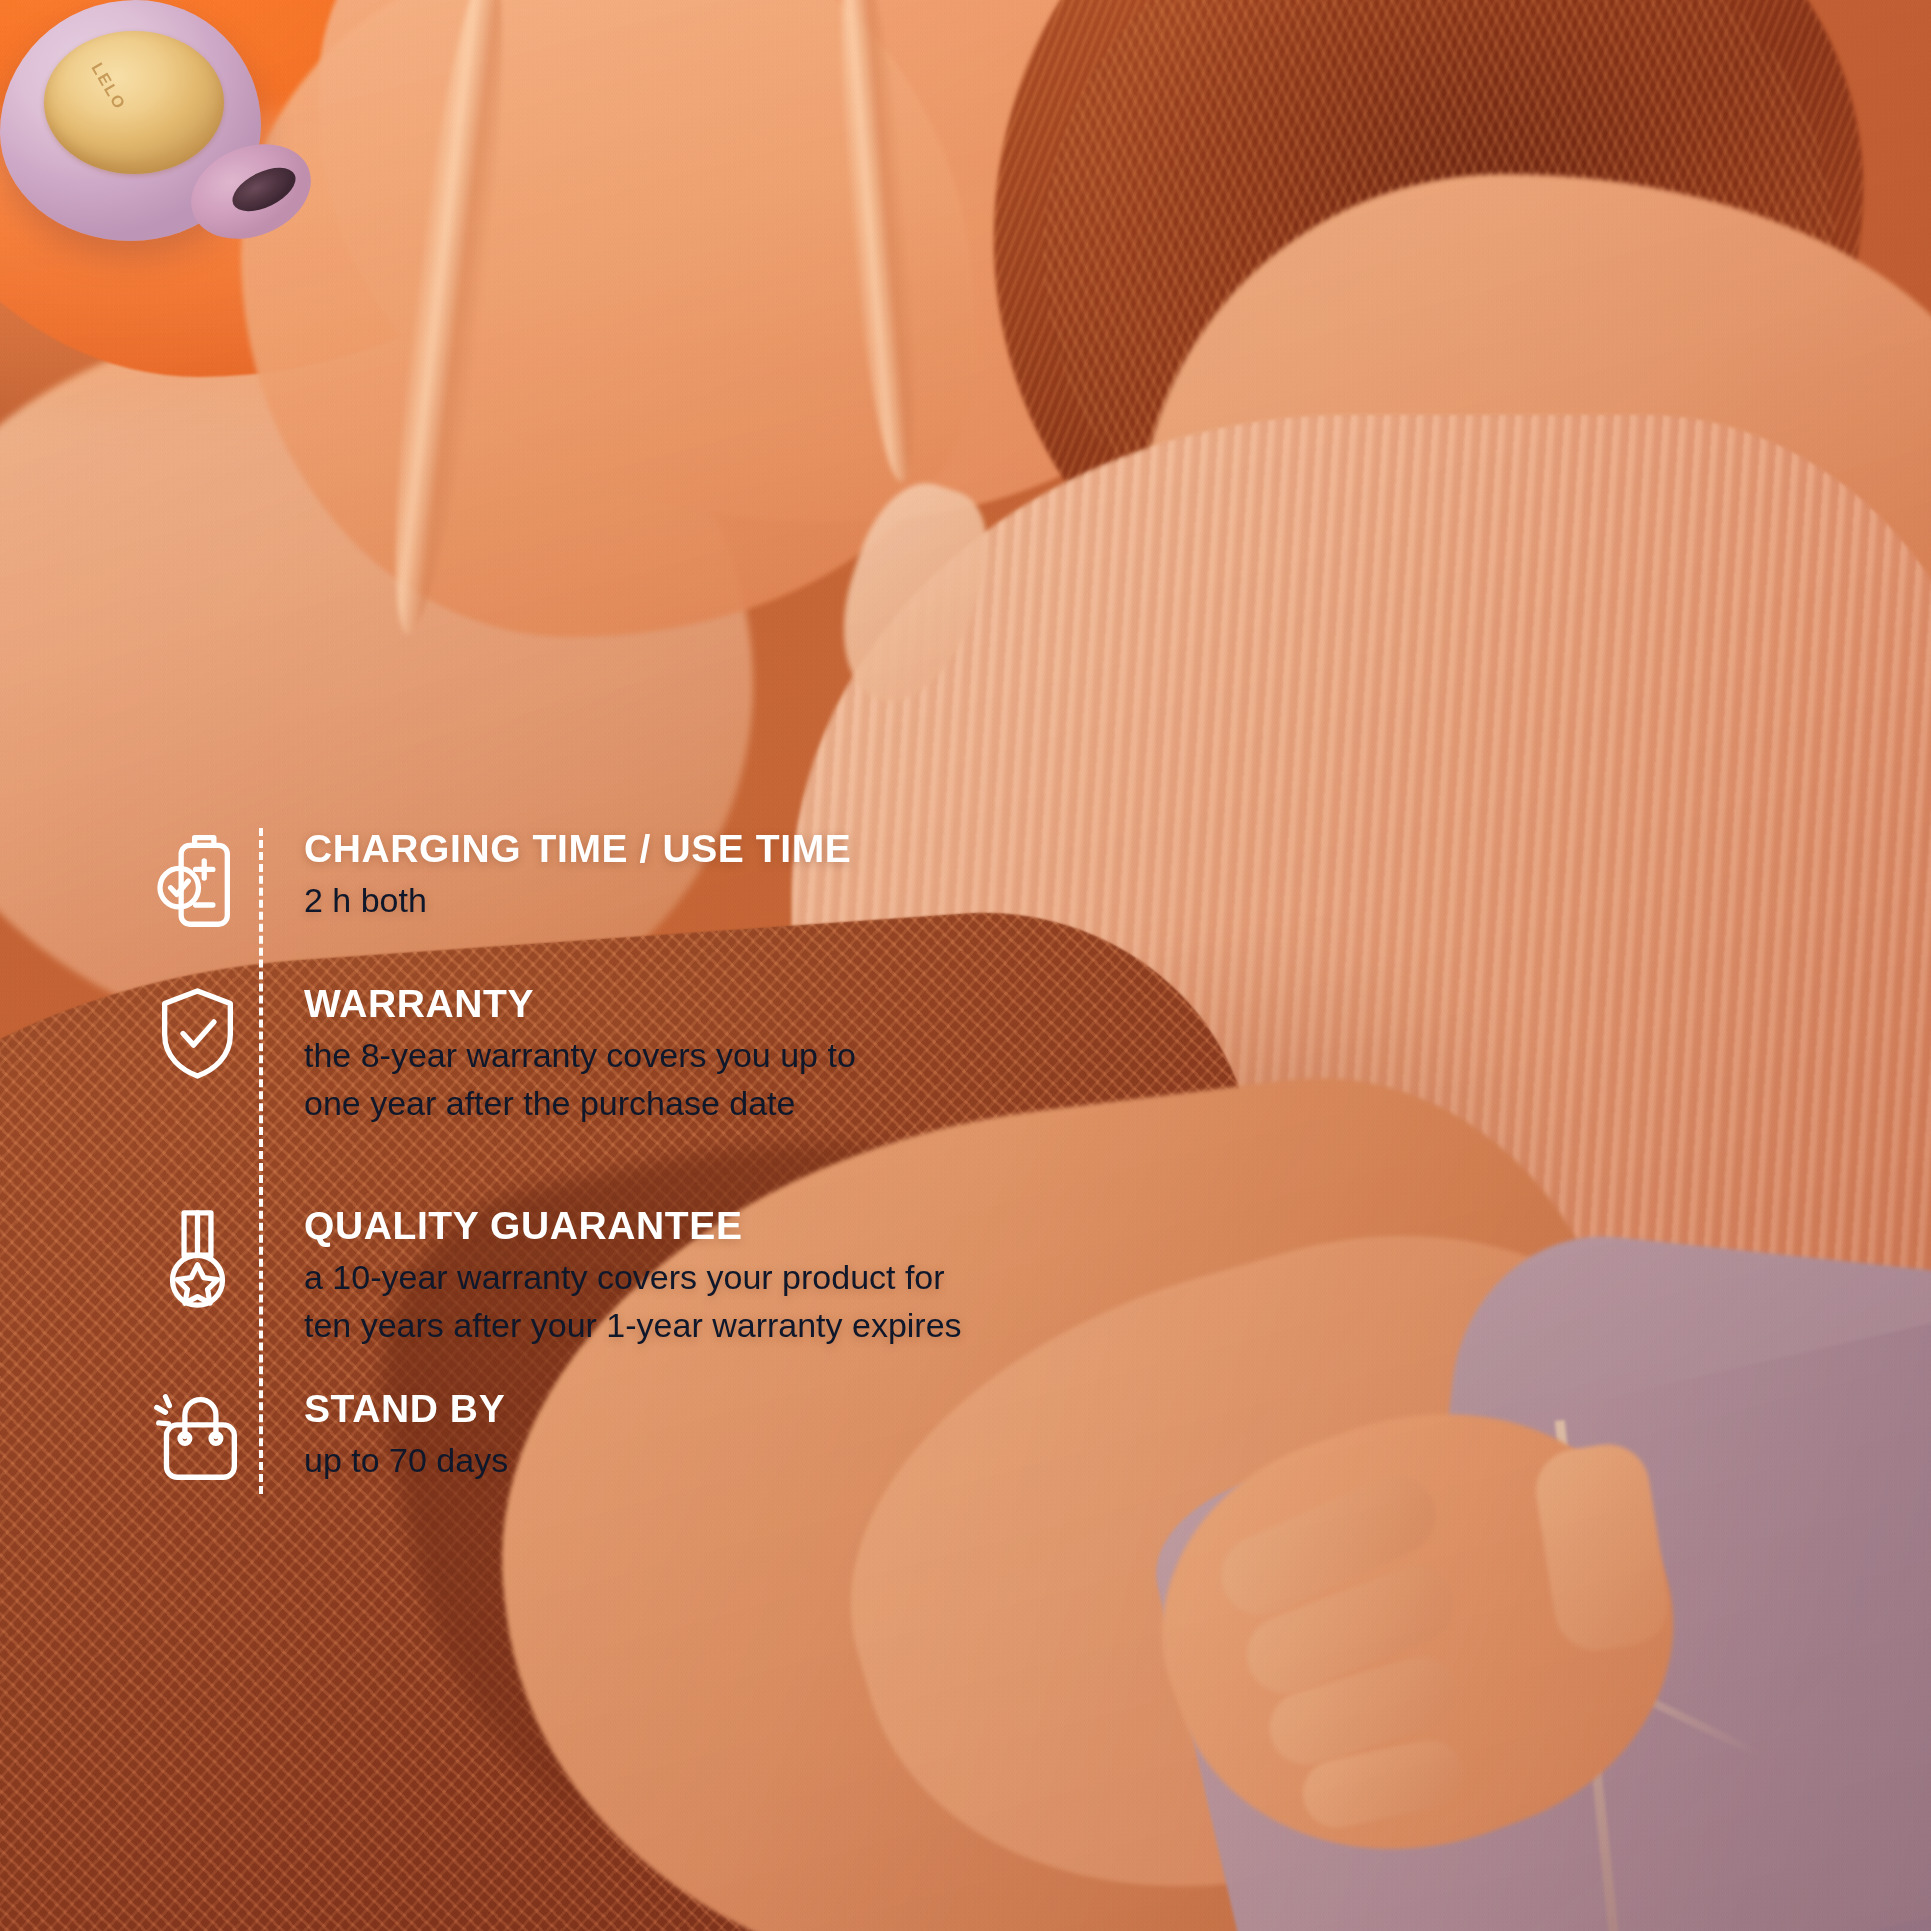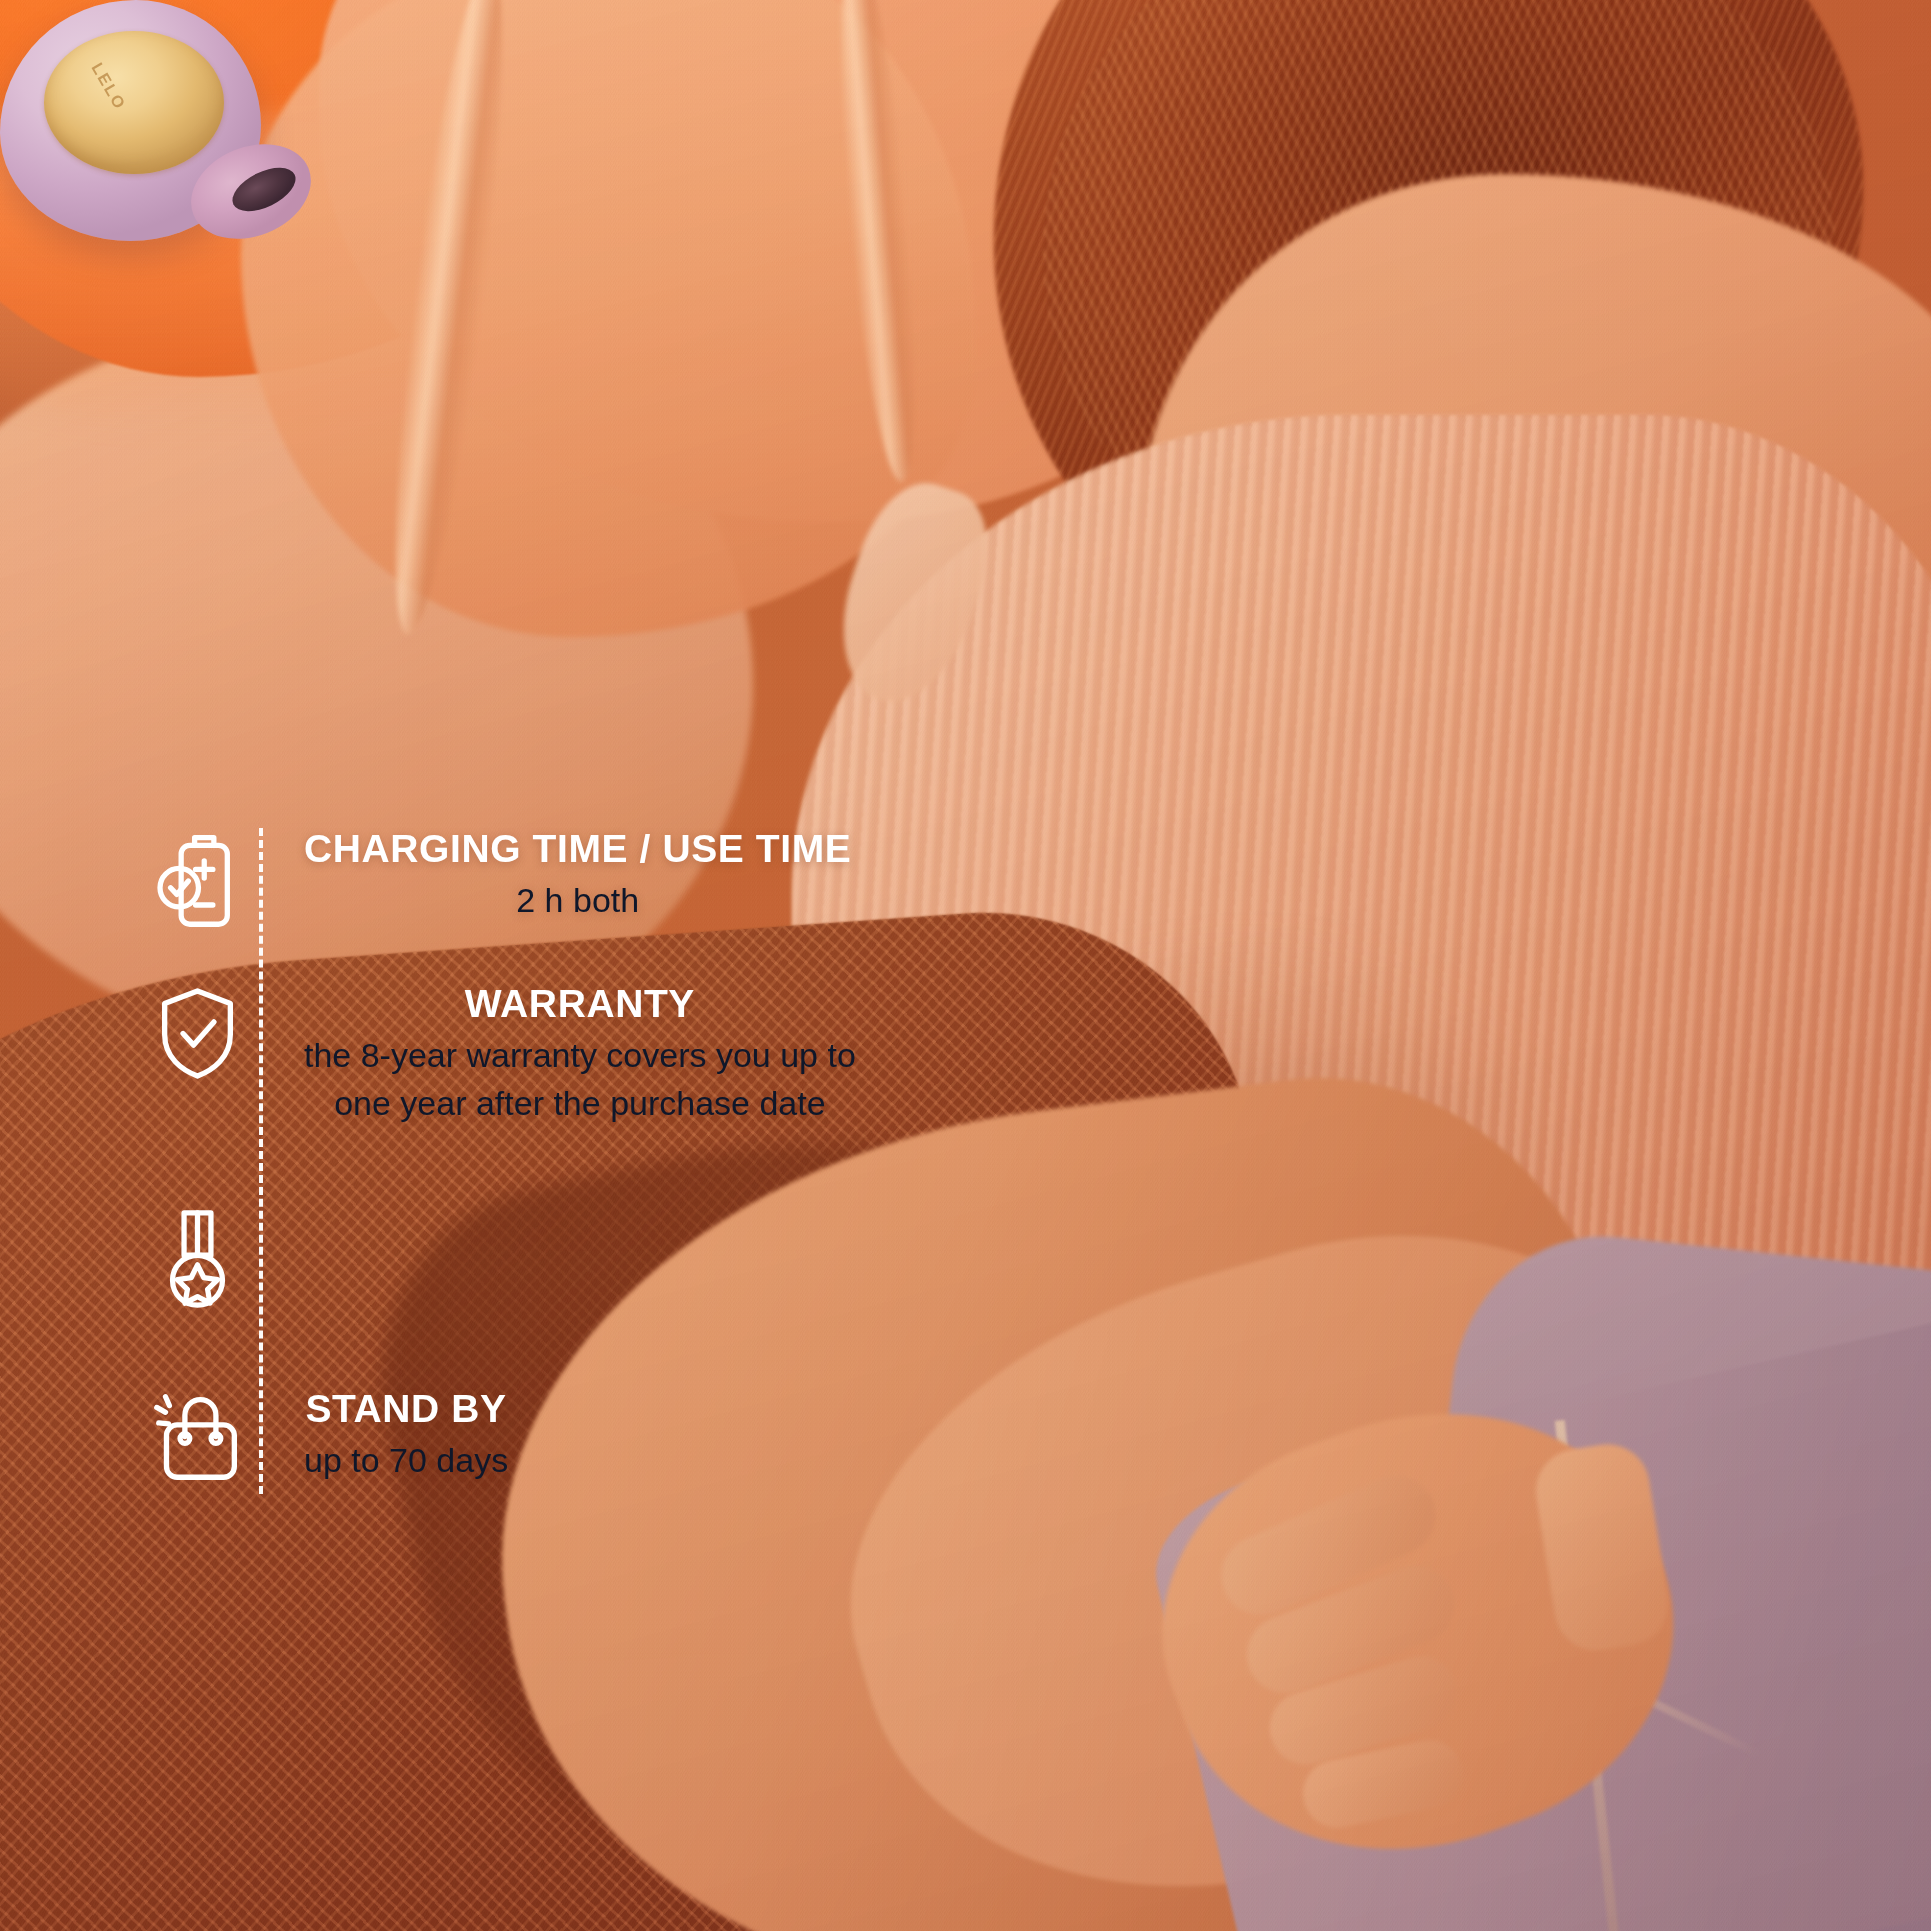--- a/index.html
+++ b/index.html
@@ -171,21 +171,21 @@
     font-size:103px;font-weight:700;color:#fff;letter-spacing:-1.4px;
     line-height:1.05;white-space:nowrap;
     text-shadow:0 1.9px 13.5px rgba(120,56,30,.30);}
 
   #info-list{position:absolute;left:143px;top:828px;width:1159px;}
   #divider{position:absolute;left:259px;top:828px;width:0;height:666px;
     border-left:4.8px dashed #ffffff;opacity:.97;}
 
   .row{position:absolute;left:0;display:flex;align-items:flex-start;}
   .icon-cell{width:108px;flex:0 0 108px;display:flex;justify-content:center;padding-top:1.9px;}
-  .txt-cell{margin-left:53px;text-align:center;}
+  .txt-cell{margin-left:53px;}
   .row-title{font-size:39px;font-weight:700;color:#fff;letter-spacing:0.6px;
     line-height:1.06;white-space:nowrap;text-shadow:0 1.9px 8.7px rgba(120,56,30,.35);}
   .row-sub{font-size:34px;font-weight:400;color:#0f172a;line-height:1.42;margin-top:6.8px;
     white-space:pre-line;text-shadow:0 1.9px 8.7px rgba(120,56,30,.35);}
 
   #row-0{top:0;}
   #row-1{top:155px;}
   #row-2{top:377px;}
   #row-3{top:560px;}
 
@@ -282,20 +282,25 @@
 
       <div class="row" id="row-2">
         <div class="icon-cell">
           <svg class="ico" width="73" height="108" viewBox="0 0 76 112" aria-hidden="true">
             <path d="M24 6 h28 v44 h-28 Z"></path>
             <path d="M38 6 v44"></path>
             <circle cx="38" cy="76" r="26"></circle>
             <path d="M38 60 l6.5 13.2 14.5 2.1 -10.5 10.2 2.5 14.4 -13-6.8 -13 6.8 2.5-14.4 -10.5-10.2 14.5-2.1 Z"></path>
           </svg>
         </div>
+        <div class="txt-cell">
+          <div class="row-title">QUALITY GUARANTEE</div>
+          <div class="row-sub">a 10-year warranty covers your product for
+ten years after your 1-year warranty expires</div>
+        </div>
       </div>
 
       <div class="row" id="row-3">
         <div class="icon-cell">
           <svg class="ico" width="97" height="95" viewBox="0 0 100 98" aria-hidden="true">
             <rect x="18" y="36" width="70" height="54" rx="11"></rect>
             <path d="M37 48 V26 a16 16 0 0 1 32 0 v22"></path>
             <circle cx="37" cy="50" r="5"></circle>
             <circle cx="69" cy="50" r="5"></circle>
             <path d="M8 18 l9 5 M10 34 l10 1 M17 7 l4 9"></path>

